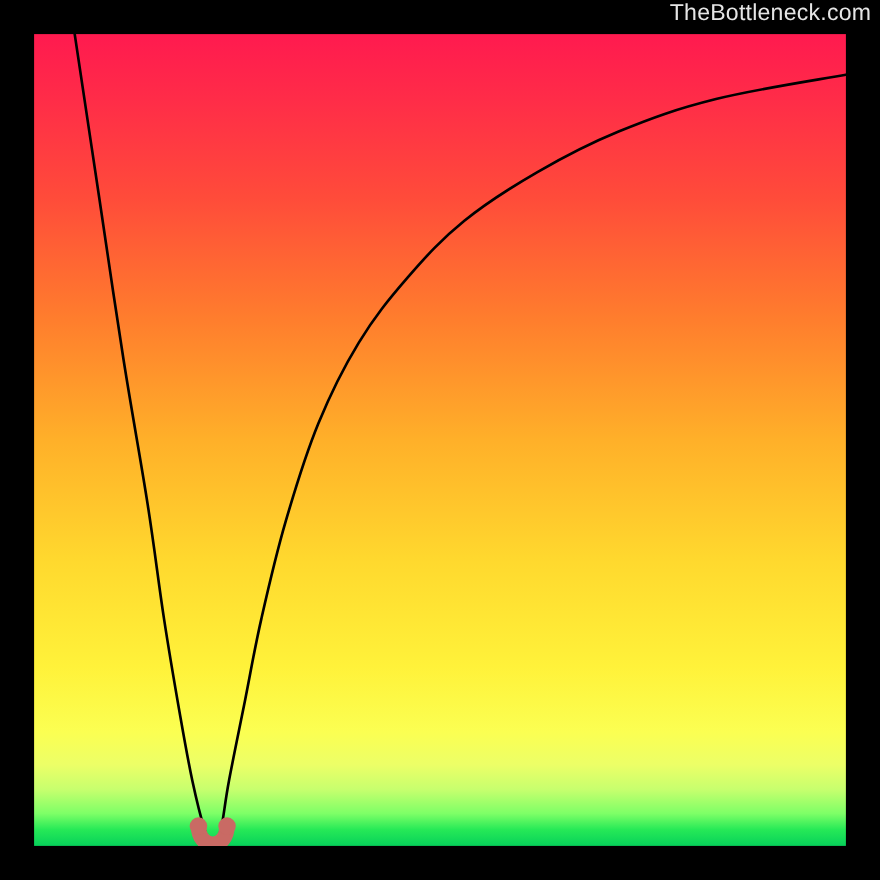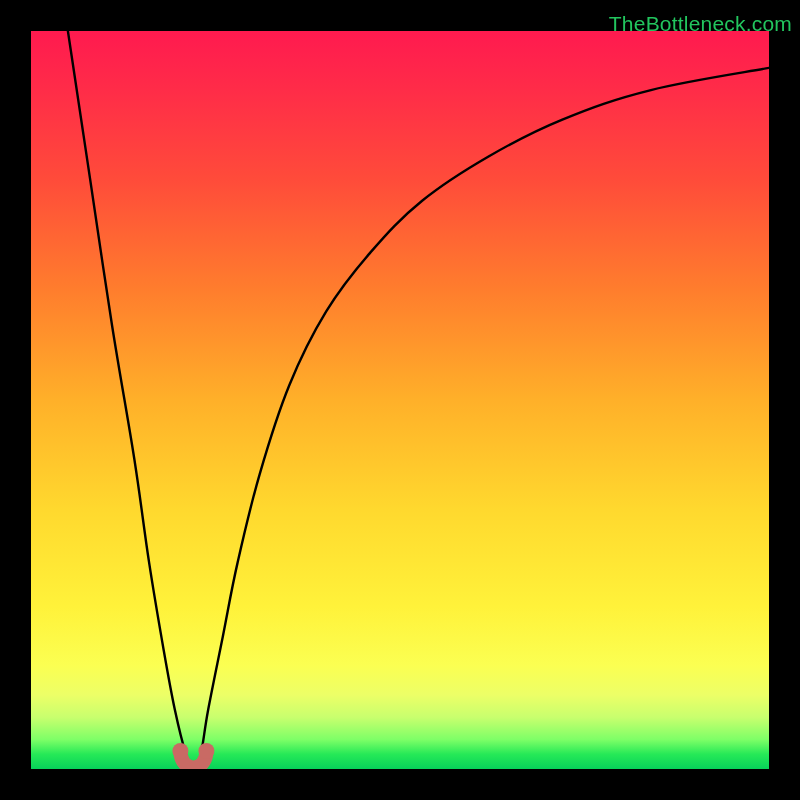--- a/index.html
+++ b/index.html
@@ -34,23 +34,23 @@
       #fbff52 86%,
       #ecff67 90%,
       #c8ff6e 93%,
       #7eff67 96%,
       #26e957 98%,
       #07d15a 100%
     );
   }
   .watermark {
     position: absolute;
-    top: 12px;
+    top: 0;
     right: 8px;
-    color: #22c55e;
+    color: #e5e5e5;
     font-size: 21px;
     font-weight: 500;
     letter-spacing: 0.2px;
     user-select: none;
   }
   svg.curve {
     position: absolute;
     inset: 0;
   }
 </style>

